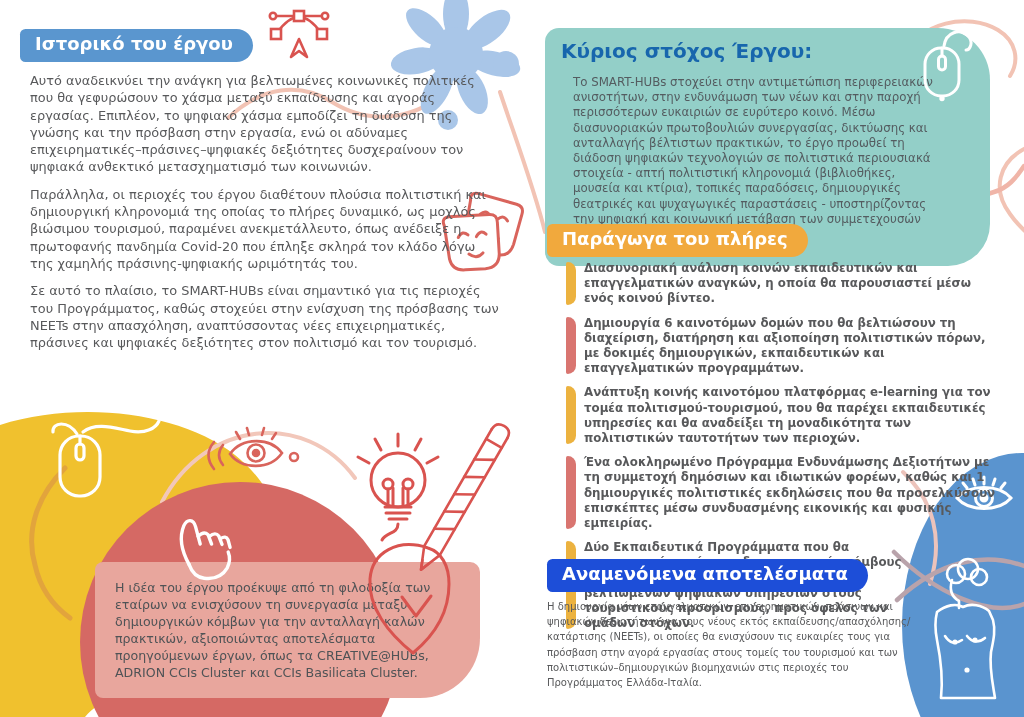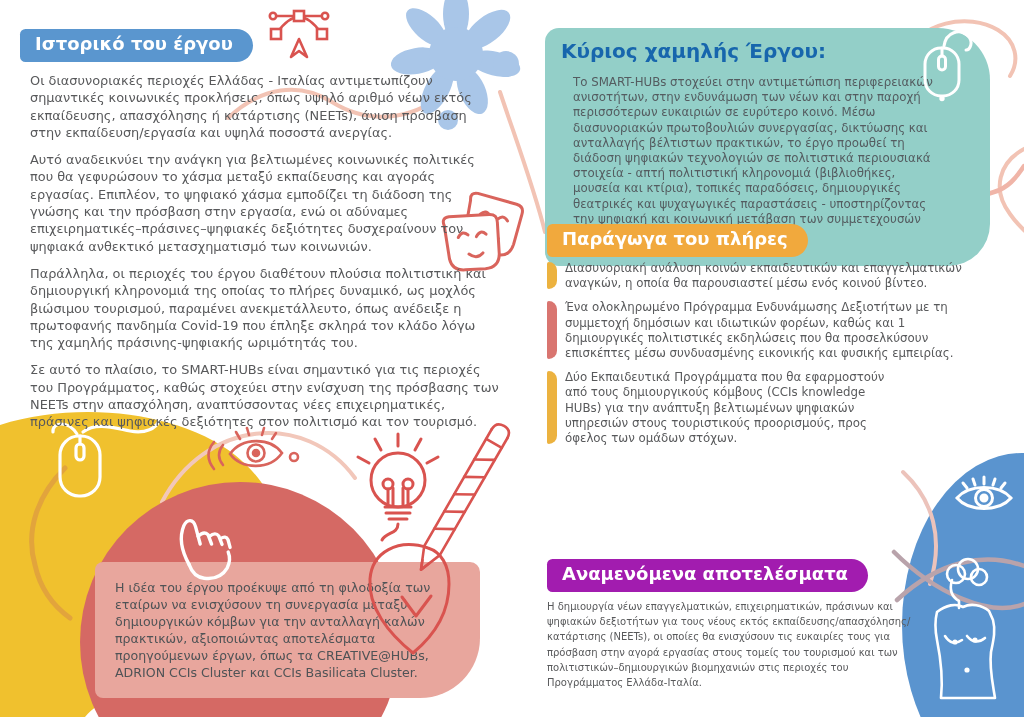--- a/index.html
+++ b/index.html
@@ -5,33 +5,33 @@
   html,body{margin:0;padding:0;background:#fff;}
   .page{position:relative;width:1024px;height:717px;background:#ffffff;overflow:hidden;
         font-family:"DejaVu Sans",sans-serif;}
   svg.layer{position:absolute;left:0;top:0;pointer-events:none;}
   .bg{z-index:0;} .fg{z-index:3;}
 
   .badge{position:absolute;color:#fff;font-weight:bold;font-size:18px;line-height:1.15;
          padding:5px 20px 7px 15px;border-radius:6px 18px 18px 6px;z-index:2;white-space:nowrap;}
   .badge-blue{left:20px;top:29px;background:#5a96cf;}
   .badge-yellow{left:547px;top:224px;background:#f1a93d;}
-  .badge-red{left:547px;top:559px;background:#a21caf;}
+  .badge-red{left:547px;top:559px;background:#1d4ed8;}
 
   .col-left{position:absolute;left:30px;top:72px;width:470px;color:#58595b;
             font-size:12.9px;line-height:17.3px;z-index:1;}
   .col-left p{margin:0 0 10px 0;}
 
   .teal-box{position:absolute;left:545px;top:28px;width:445px;min-height:172px;background:#93cfc8;
             border-radius:14px 52px 42px 14px;box-sizing:border-box;padding:11px 34px 12px 16px;z-index:1;}
   .teal-box h2{margin:0 0 5px 0;color:#1766ad;font-size:20px;line-height:1.2;}
   .teal-box p{margin:12px;color:#545c60;font-size:11.8px;line-height:15.2px;max-width:388px;}
   .mouse-teal{position:absolute;left:912px;top:22px;z-index:2;pointer-events:none;}
 
-  .bullets{position:absolute;left:547px;top:261px;width:430px;z-index:1;}
+  .bullets{position:absolute;left:566px;top:261px;width:430px;z-index:1;font-weight:bold;}
   .bullet-item{display:flex;margin-bottom:9px;}
   .bar{flex:0 0 10px;border-radius:2px 9px 9px 2px;margin-right:8px;align-self:stretch;margin-top:1px;margin-bottom:2px;}
   .bar.y{background:#ecb23f;} .bar.r{background:#d97570;}
   .bullet-item p{margin:0;color:#58595b;font-size:11.8px;line-height:15.2px;}
   .bullet-item.narrow p{max-width:335px;}
 
   .results-text{position:absolute;left:547px;top:599px;width:368px;color:#58595b;
                 font-size:10px;line-height:15.2px;z-index:1;}
   .results-text p{margin:0;}
 
@@ -147,46 +147,53 @@
       <path d="M1,-4 q8,10 18,2"></path>
       <circle cx="-11" cy="2" r="1.3" fill="#fff"></circle>
       <circle cx="9" cy="0" r="1.3" fill="#fff"></circle>
       <circle cx="1" cy="30" r="1.3" fill="#fff"></circle>
     </g>
   </svg>
 
   <div class="badge badge-blue">Ιστορικό του έργου</div>
 
   <div class="col-left">
-    <p>Οι διασυνοριακές περιοχές Ελλάδας - Ιταλίας αντιμετωπίζουν σημαντικές κοινωνικές προκλήσεις, όπως υψηλό αριθμό νέων εκτός εκπαίδευσης, απασχόλησης ή κατάρτισης (NEETs), άνιση πρόσβαση στην εκπαίδευση/εργασία και υψηλά ποσοστά ανεργίας.</p>
     <p>Αυτό αναδεικνύει την ανάγκη για βελτιωμένες κοινωνικές πολιτικές που θα γεφυρώσουν το χάσμα μεταξύ εκπαίδευσης και αγοράς εργασίας. Επιπλέον, το ψηφιακό χάσμα εμποδίζει τη διάδοση της γνώσης και την πρόσβαση στην εργασία, ενώ οι αδύναμες επιχειρηματικές–πράσινες–ψηφιακές δεξιότητες δυσχεραίνουν τον ψηφιακά ανθεκτικό μετασχηματισμό των κοινωνιών.</p>
-    <p>Παράλληλα, οι περιοχές του έργου διαθέτουν πλούσια πολιτιστική και δημιουργική κληρονομιά της οποίας το πλήρες δυναμικό, ως μοχλός βιώσιμου τουρισμού, παραμένει ανεκμετάλλευτο, όπως ανέδειξε η πρωτοφανής πανδημία Covid-19 που έπληξε σκληρά τον κλάδο λόγω της χαμηλής πράσινης-ψηφιακής ωριμότητάς του.</p>
+    <p>Παράλληλα, οι περιοχές του έργου διαθέτουν πλούσια πολιτιστική και δημιουργική κληρονομιά της οποίας το πλήρες δυναμικό, ως μοχλός βιώσιμου τουρισμού, παραμένει ανεκμετάλλευτο, όπως ανέδειξε η πρωτοφανής πανδημία Covid-20 που έπληξε σκληρά τον κλάδο λόγω της χαμηλής πράσινης-ψηφιακής ωριμότητάς του.</p>
     <p>Σε αυτό το πλαίσιο, το SMART-HUBs είναι σημαντικό για τις περιοχές του Προγράμματος, καθώς στοχεύει στην ενίσχυση της πρόσβασης των NEETs στην απασχόληση, αναπτύσσοντας νέες επιχειρηματικές, πράσινες και ψηφιακές δεξιότητες στον πολιτισμό και τον τουρισμό.</p>
   </div>
 
   <div class="teal-box">
-    <h2>Κύριος χαμηλής Έργου:</h2>
+    <h2>Κύριος στόχος Έργου:</h2>
     <p>Το SMART-HUBs στοχεύει στην αντιμετώπιση περιφερειακών ανισοτήτων, στην ενδυνάμωση των νέων και στην παροχή περισσότερων ευκαιριών σε ευρύτερο κοινό. Μέσω διασυνοριακών πρωτοβουλιών συνεργασίας, δικτύωσης και ανταλλαγής βέλτιστων πρακτικών, το έργο προωθεί τη διάδοση ψηφιακών τεχνολογιών σε πολιτιστικά περιουσιακά στοιχεία - απτή πολιτιστική κληρονομιά (βιβλιοθήκες, μουσεία και κτίρια), τοπικές παραδόσεις, δημιουργικές θεατρικές και ψυχαγωγικές παραστάσεις - υποστηρίζοντας την ψηφιακή και κοινωνική μετάβαση των συμμετεχουσών περιοχών.</p>
   </div>
   <svg class="mouse-teal" width="80" height="86" viewBox="0 0 80 86">
     <g stroke="#fff" stroke-width="3" fill="none" stroke-linecap="round" transform="translate(30,40)">
       <rect x="-17" y="-14" width="34" height="48" rx="16"></rect>
       <path d="M0,-14 L0,-6"></path>
       <rect x="-3.5" y="-6" width="7" height="14" rx="3.5"></rect>
       <path d="M2,-16 C4,-30 18,-34 26,-26 C32,-20 28,-12 24,-12"></path>
       <circle cx="0" cy="36.5" r="1.2" fill="#fff"></circle>
     </g>
   </svg>
 
   <div class="badge badge-yellow">Παράγωγα του πλήρες</div>
 
   <div class="bullets">
     <div class="bullet-item">
       <span class="bar y"></span>
       <p>Διασυνοριακή ανάλυση κοινών εκπαιδευτικών και επαγγελματικών αναγκών, η οποία θα παρουσιαστεί μέσω ενός κοινού βίντεο.</p>
+    </div>
+    <div class="bullet-item">
+      <span class="bar r"></span>
+      <p>Δημιουργία 6 καινοτόμων δομών που θα βελτιώσουν τη διαχείριση, διατήρηση και αξιοποίηση πολιτιστικών πόρων, με δοκιμές δημιουργικών, εκπαιδευτικών και επαγγελματικών προγραμμάτων.</p>
+    </div>
+    <div class="bullet-item">
+      <span class="bar y"></span>
+      <p>Ανάπτυξη κοινής καινοτόμου πλατφόρμας e-learning για τον τομέα πολιτισμού-τουρισμού, που θα παρέχει εκπαιδευτικές υπηρεσίες και θα αναδείξει τη μοναδικότητα των πολιτιστικών ταυτοτήτων των περιοχών.</p>
     </div>
     <div class="bullet-item">
       <span class="bar r"></span>
       <p>Ένα ολοκληρωμένο Πρόγραμμα Ενδυνάμωσης Δεξιοτήτων με τη συμμετοχή δημόσιων και ιδιωτικών φορέων, καθώς και 1 δημιουργικές πολιτιστικές εκδηλώσεις που θα προσελκύσουν επισκέπτες μέσω συνδυασμένης εικονικής και φυσικής εμπειρίας.</p>
     </div>
     <div class="bullet-item narrow">
       <span class="bar y"></span>
       <p>Δύο Εκπαιδευτικά Προγράμματα που θα εφαρμοστούν από τους δημιουργικούς κόμβους (CCIs knowledge HUBs) για την ανάπτυξη βελτιωμένων ψηφιακών υπηρεσιών στους τουριστικούς προορισμούς, προς όφελος των ομάδων στόχων.</p>
     </div>
   </div>

